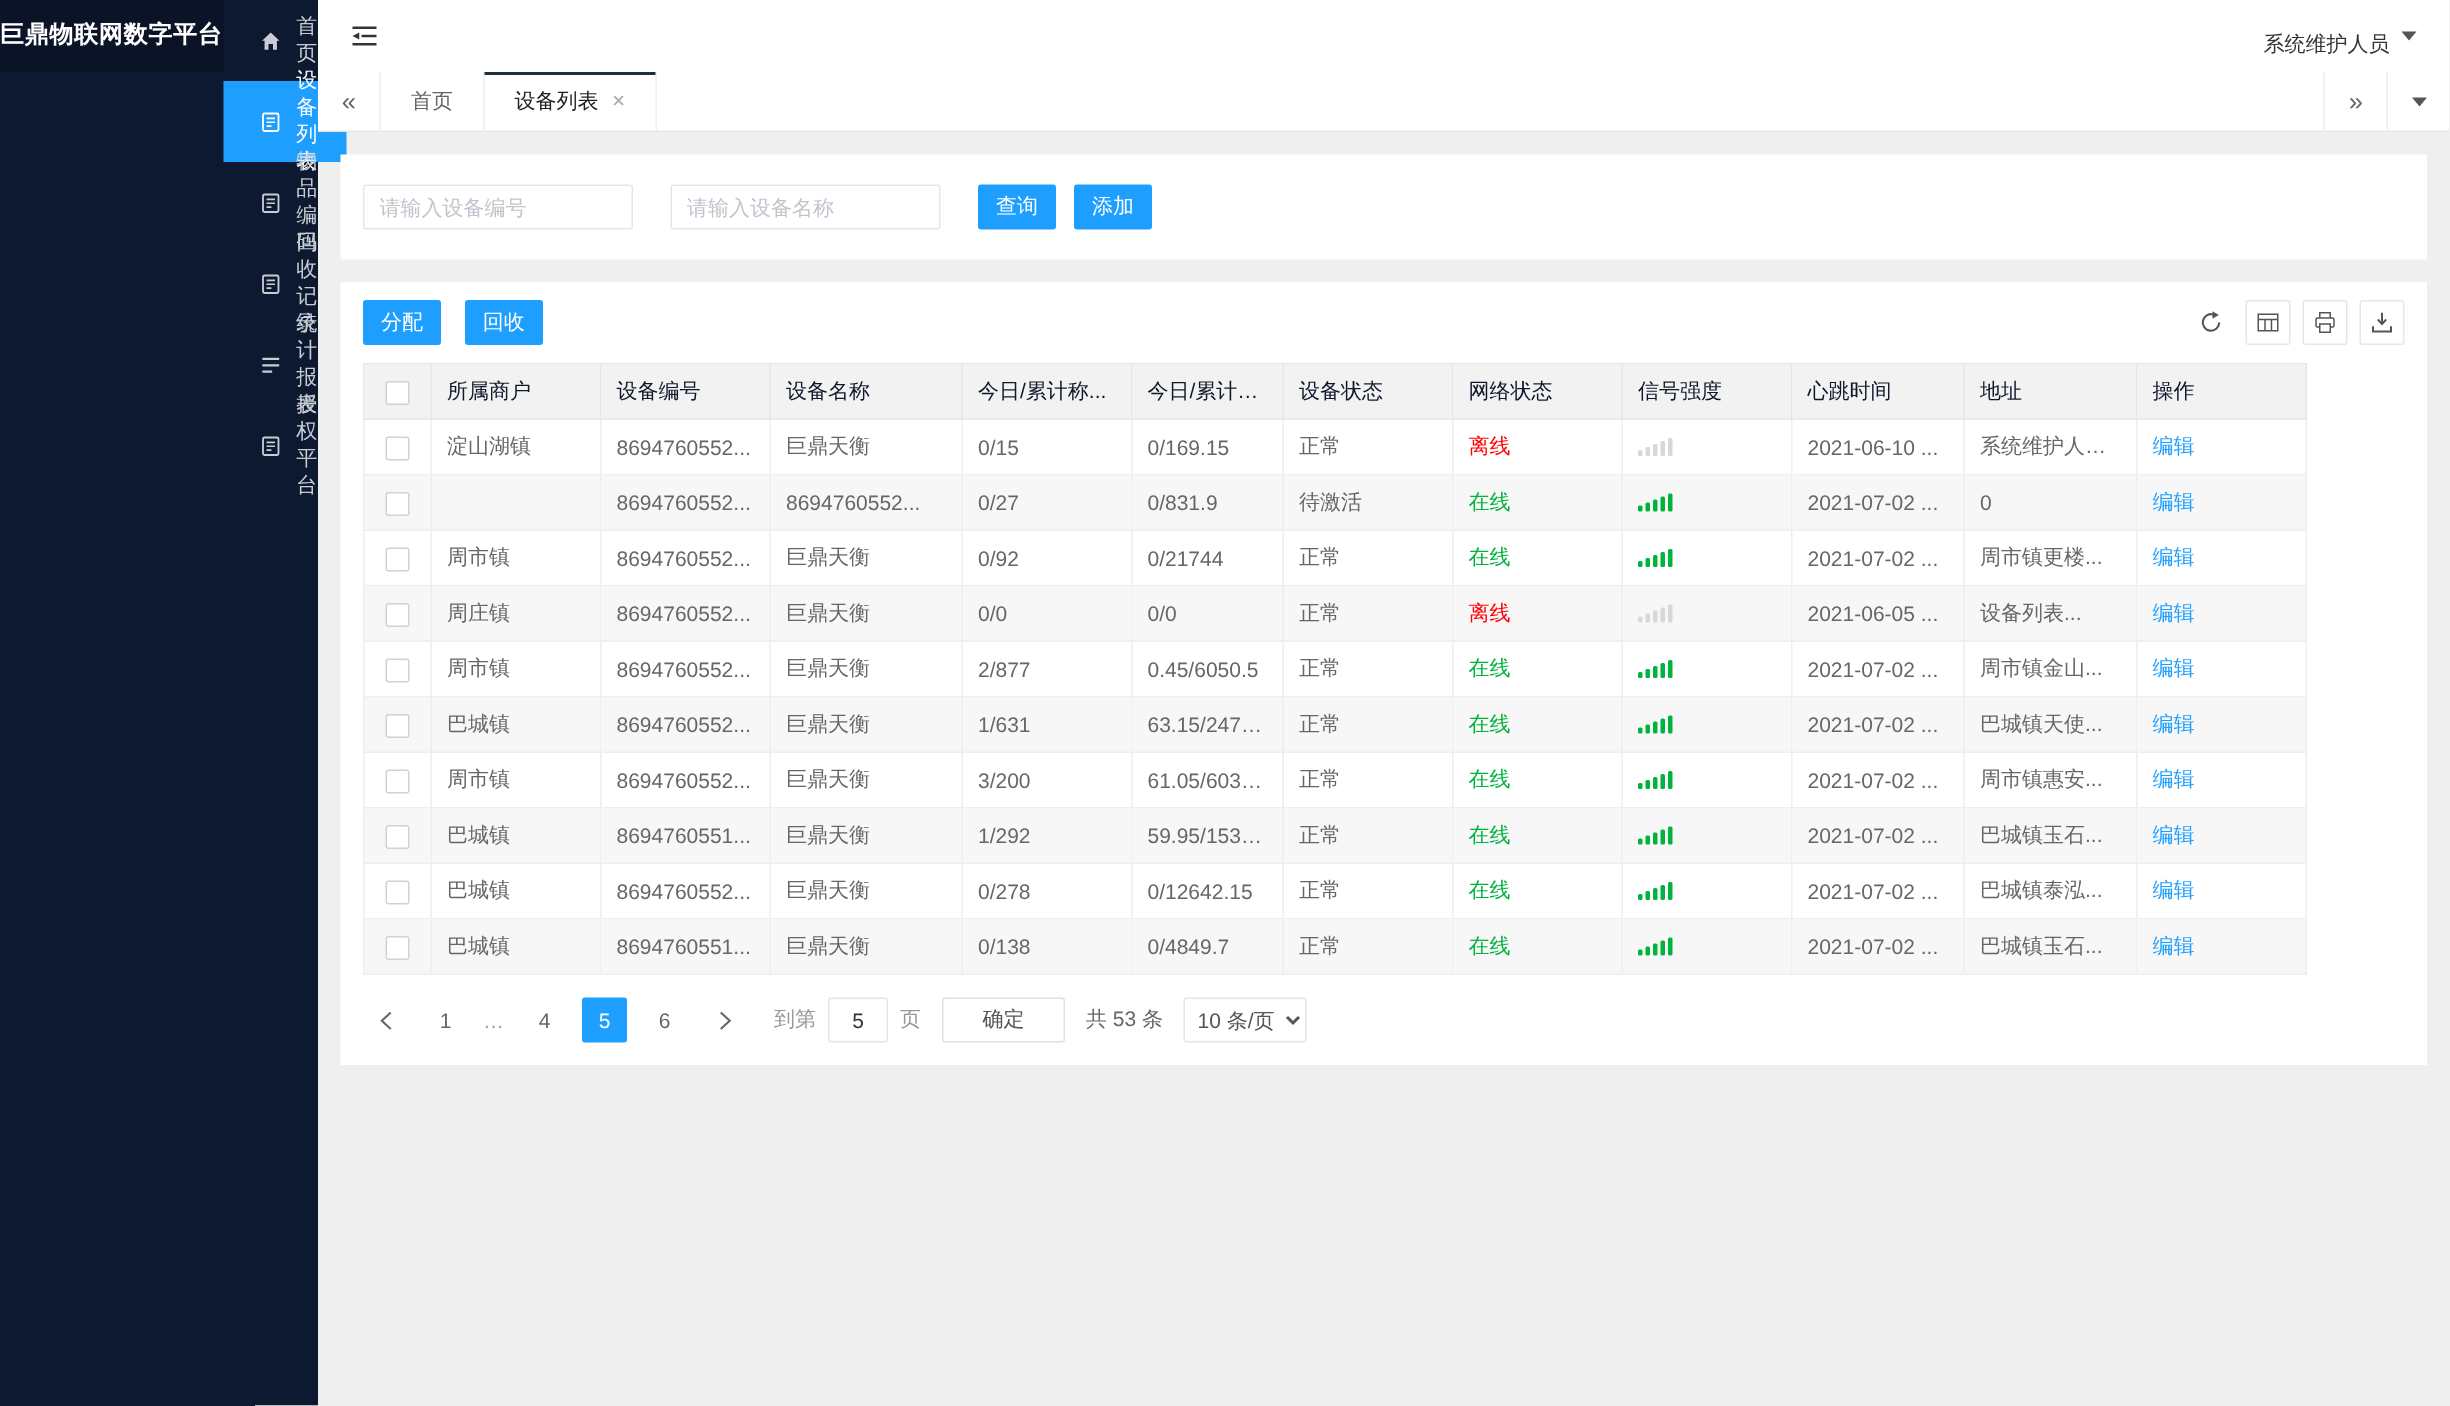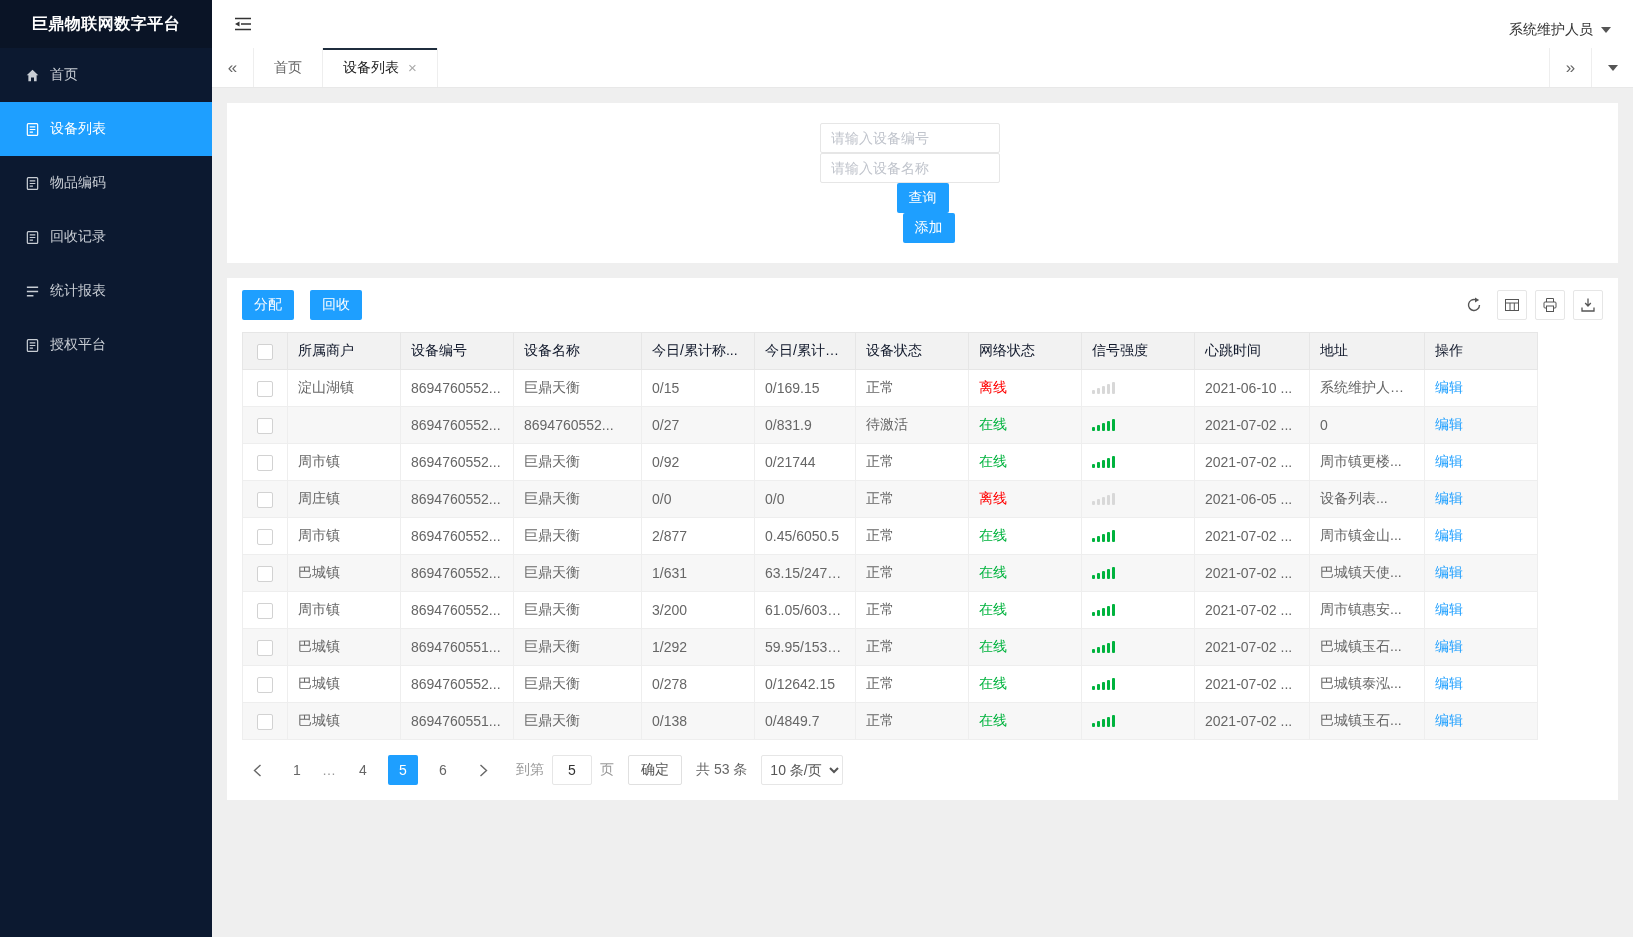--- a/index.html
+++ b/index.html
@@ -1,49 +1,49 @@
 <!DOCTYPE html>
 <html><head>
 <meta charset="utf-8">
 <style>
   * { box-sizing: border-box; margin: 0; padding: 0; }
   html, body { width: 1633px; height: 937px; }
   body { font-family: "Liberation Sans", "DejaVu Sans", sans-serif; font-size: 14px; color: #333; background: #efefef; overflow: hidden; }
   .app { display: flex; width: 100%; height: 100%; }
 
   
-  .sidebar { width: 212px; background: #0c1930; flex-shrink: 0; display: flex; flex-direction: column; }
+  .sidebar { width: 212px; background: #0c1930; flex-shrink: 0; display: flex; flex-direction: row; }
   .brand { height: 48px; line-height: 48px; text-align: center; color: #fff; font-size: 16px; font-weight: bold; background: #0a1426; letter-spacing: .5px; white-space: nowrap; }
   .menu-item { height: 54px; display: flex; align-items: center; padding: 0 18px 0 24px; color: #c8cdd4; cursor: pointer; font-size: 14px; }
   .menu-item .mi-icon { width: 16px; height: 16px; margin-right: 10px; display: inline-flex; align-items: center; justify-content: center; color: #c8cdd4; }
   .menu-item.active { background: #1e9fff; color: #fff; }
   .menu-item.active .mi-icon { color: #fff; }
   .mi-arrow { margin-left: auto; color: #aab0b9; display: inline-flex; }
 
   
   .main { flex: 1; display: flex; flex-direction: column; min-width: 0; }
   .topbar { height: 48px; background: #fff; display: flex; align-items: center; justify-content: space-between; padding: 0 22px; }
   .collapse-btn { cursor: pointer; display: inline-flex; align-items: center; }
-  .user { display: flex; align-items: center; gap: 8px; cursor: pointer; color: #333; margin-top: 12px; }
+  .user { display: flex; gap: 8px; cursor: pointer; color: #333; margin-top: 12px; }
   .caret { width: 0; height: 0; border-left: 5px solid transparent; border-right: 5px solid transparent; border-top: 6px solid #555; display: inline-block; }
 
   .tabbar { height: 40px; background: #fff; border-bottom: 1px solid #e8e8e8; display: flex; align-items: stretch; }
   .tab-nav-btn { width: 42px; display: flex; align-items: center; justify-content: center; color: #666; cursor: pointer; font-size: 17px; }
   .tab-nav-left { border-right: 1px solid #eee; }
   .tab-nav-right { border-left: 1px solid #eee; margin-left: auto; }
   .tab-menu-btn { width: 42px; border-left: 1px solid #eee; display: flex; align-items: center; justify-content: center; cursor: pointer; }
   #tabs { display: flex; }
   .tab { padding: 0 20px; display: flex; align-items: center; gap: 9px; color: #666; border-right: 1px solid #eee; cursor: pointer; position: relative; }
   .tab.active { color: #222; }
   .tab.active::before { content: ""; position: absolute; left: 0; top: 0; right: 0; height: 2px; background: #1f2d3d; }
   .tab-close { color: #aaa; font-size: 15px; line-height: 1; }
 
   .content { flex: 1; padding: 15px; overflow: hidden; }
   .card { background: #fff; }
-  .search-card { padding: 20px 15px; display: flex; align-items: center; margin-bottom: 15px; flex-direction: column; }
+  .search-card { padding: 20px 15px; display: flex; align-items: center; margin-bottom: 15px; }
   .search-input { width: 180px; height: 30px; border: 1px solid #e6e6e6; border-radius: 2px; padding: 0 10px; font-size: 14px; color: #333; outline: none; margin-right: 25px; font-family: inherit; }
   .search-input::placeholder { color: #c0c4cc; }
   .btn { height: 30px; padding: 0 12px; background: #1e9fff; border: none; border-radius: 2px; color: #fff; font-size: 14px; cursor: pointer; font-family: inherit; }
   .btn + .btn { margin-left: 12px; }
 
   .table-card { padding: 12px 15px 15px; }
   .table-toolbar { display: flex; justify-content: space-between; align-items: center; margin-bottom: 12px; }
   .tool-icons { display: flex; gap: 8px; align-items: center; }
   .icon-btn { width: 30px; height: 30px; border: 1px solid #e6e6e6; border-radius: 2px; background: #fff; display: flex; align-items: center; justify-content: center; color: #555; cursor: pointer; }
   .icon-btn.noborder { border: none; }
@@ -62,21 +62,21 @@
   .sig i { width: 3px; background: #00b33e; display: inline-block; border-radius: 1px; }
   .sig.weak i { background: #d8d8d8; }
   .edit-link { color: #1e9fff; cursor: pointer; text-decoration: none; }
 
   .pagination { display: flex; align-items: center; margin-top: 15px; font-size: 14px; color: #666; }
   .page-btn { min-width: 30px; height: 30px; display: inline-flex; align-items: center; justify-content: center; margin-right: 10px; cursor: pointer; color: #666; padding: 0 4px; border-radius: 2px; }
   .page-btn.active { background: #1e9fff; color: #fff; }
   .page-ellipsis { margin-right: 10px; color: #999; letter-spacing: 2px; }
   .goto-label { margin: 0 8px; color: #999; }
   .goto-input { width: 40px; height: 30px; border: 1px solid #e6e6e6; border-radius: 2px; text-align: center; font-size: 14px; color: #333; outline: none; font-family: inherit; }
-  .confirm-btn { height: 30px; padding: 0 12px; margin: 0 14px 0 6px; background: #fff; border: 1px solid #e0e0e0; border-radius: 2px; color: #555; font-size: 14px; cursor: pointer; font-family: inherit; text-align: center; }
+  .confirm-btn { height: 30px; padding: 0 26px; margin: 0 14px 0 6px; background: #fff; border: 1px solid #e0e0e0; border-radius: 2px; color: #555; font-size: 14px; cursor: pointer; font-family: inherit; text-align: center; }
   .total-label { margin-right: 14px; color: #666; }
   .page-size-select { height: 30px; border: 1px solid #e6e6e6; border-radius: 2px; background: #fff; color: #555; font-size: 14px; padding: 0 4px; outline: none; font-family: inherit; cursor: pointer; }
 </style>
 </head>
 <body>
 
 <div class="app">
 
   <aside class="sidebar">
     <div class="brand">巨鼎物联网数字平台</div>

